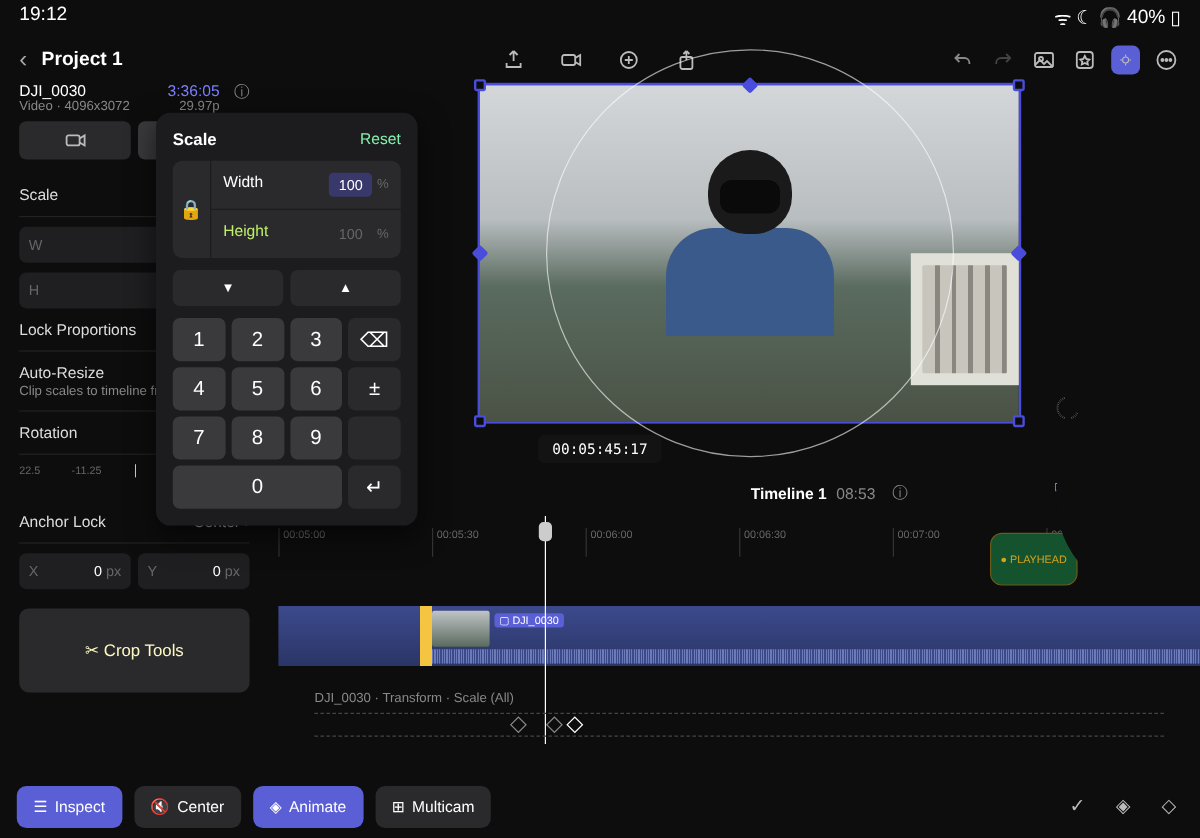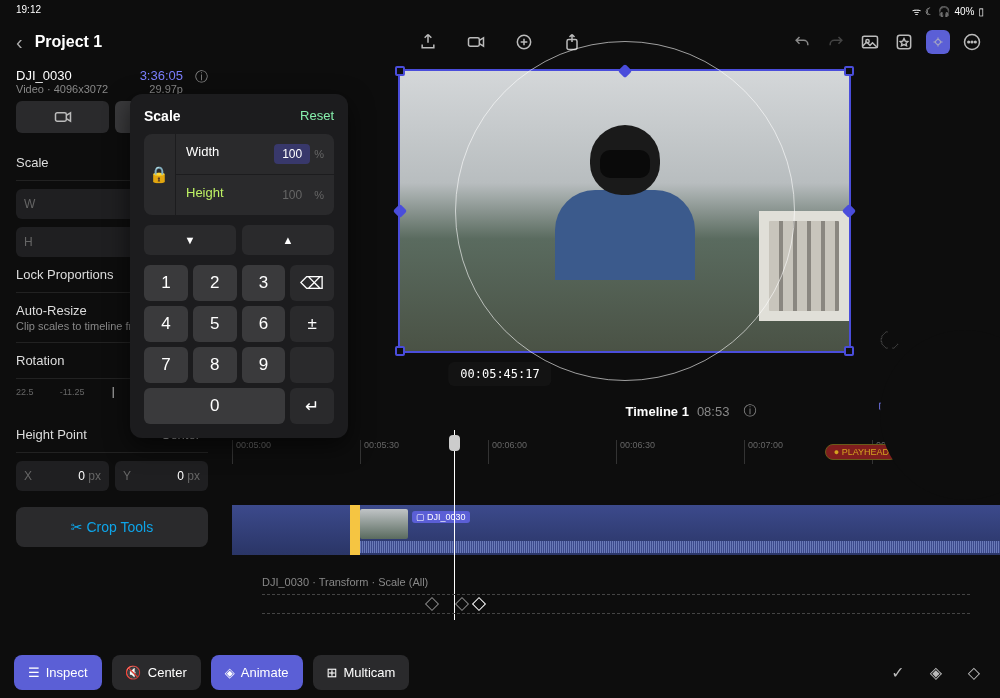--- a/index.html
+++ b/index.html
@@ -1,17 +1,17 @@
 <!DOCTYPE html>
 <html><head>
 <meta charset="utf-8">
 <style>
 * { margin:0; padding:0; box-sizing:border-box; font-family:-apple-system,BlinkMacSystemFont,sans-serif; }
 body { background:#0d0d0d; width:1000px; height:698px; overflow:hidden; color:#fff; position:relative; }
-.statusbar { display:flex; justify-content:space-between; padding:4px 16px; font-size:10px; font-weight:500; color:#fff; }
+.statusbar { display:flex; justify-content:space-between; padding:4px 16px; font-size:16px; font-weight:500; color:#fff; }
 .statusbar-right { display:flex; gap:4px; align-items:center; }
 .topbar { display:flex; align-items:center; padding:6px 16px; height:40px; }
 .back-chev { font-size:20px; color:#aaa; margin-right:12px; }
 .proj-title { font-size:16px; font-weight:600; }
 .center-tools { position:absolute; left:50%; transform:translateX(-50%); display:flex; gap:24px; }
 .icon-btn { width:24px; height:24px; display:flex; align-items:center; justify-content:center; color:#bbb; }
 .right-tools { margin-left:auto; display:flex; gap:10px; align-items:center; }
 .ai-btn { background:#5b5fd6; border-radius:6px; padding:4px 6px; }
 .undo-btn { color:#888; }
 .dim-btn { color:#444; }
@@ -28,42 +28,42 @@
 .section-title { font-size:17px; font-weight:600; margin:10px 0; }
 .prop-row { display:flex; justify-content:space-between; padding:10px 0; font-size:13px; color:#ddd; border-bottom:1px solid #222; }
 .prop-sub { color:#888; font-size:11px; margin-top:2px; }
 .chev { color:#666; }
 .nums-row { display:flex; gap:6px; margin-top:8px; }
 .num-cell { flex:1; background:#1f1f21; border-radius:6px; padding:8px; display:flex; justify-content:space-between; font-size:12px; }
 .num-lbl { color:#666; }
 .num-val { color:#fff; font-weight:500; }
 .num-unit { color:#666; }
 .ruler-ticks { height:30px; margin-top:8px; position:relative; color:#666; font-size:9px; display:flex; justify-content:space-between; }
-.crop-btn { background:#2a2a2c; border-radius:8px; padding:12px; text-align:center; margin-top:16px; color:#0ea5e9; font-size:14px; }
+.crop-btn { background:#2a2a2c; border-radius:8px; padding:27px; text-align:center; margin-top:16px; color:#fef9c3; font-size:14px; }
 .bottom-bar { position:absolute; bottom:0; left:0; right:0; height:52px; display:flex; align-items:center; padding:0 14px; gap:10px; background:#0d0d0d; }
 .bb-btn { background:#2a2a2c; border-radius:8px; padding:10px 14px; font-size:13px; display:flex; gap:6px; align-items:center; }
 .bb-btn.primary { background:#5b5fd6; color:#fff; }
 .preview { position:absolute; left:398px; top:69px; width:453px; height:284px; }
 .preview-frame { width:100%; height:100%; background:linear-gradient(180deg,#d4d7d9 0%,#b8bdbf 40%,#5a6b5f 60%,#4a5245 100%); border:2px solid #4a4ddb; position:relative; }
 .rider { position:absolute; left:50%; top:48%; transform:translate(-50%,-50%); width:140px; height:160px; }
 .helmet { width:70px; height:70px; background:#1a1a1a; border-radius:50% 50% 45% 45%; margin:0 auto; position:relative; }
 .visor { position:absolute; top:25px; left:10px; right:10px; height:28px; background:#0a0a0a; border-radius:10px; }
 .jacket { width:140px; height:90px; background:#3b5a8c; border-radius:40px 40px 0 0; margin-top:-5px; }
 .circle-guide { position:absolute; left:50%; top:50%; transform:translate(-50%,-50%); width:340px; height:340px; border:1px solid rgba(255,255,255,0.6); border-radius:50%; }
 .handle { position:absolute; width:10px; height:10px; border:2px solid #4a4ddb; background:#0d0d0d; border-radius:2px; }
 .handle.d { background:#4a4ddb; transform:rotate(45deg); }
 .timecode { position:absolute; left:50%; transform:translateX(-50%); top:362px; background:rgba(20,20,20,0.95); border-radius:6px; padding:5px 12px; font-size:12px; font-family:monospace; color:#fff; }
 .timeline-hdr { position:absolute; left:398px; right:16px; top:402px; display:flex; align-items:center; justify-content:center; gap:8px; font-size:13px; }
 .tl-name { font-weight:600; }
 .tl-dur { color:#888; }
 .tl-right-icons { position:absolute; right:60px; display:flex; gap:12px; }
 .link-icon { color:#7b7fff; }
 .timeline-ruler { position:absolute; left:232px; right:0; top:440px; height:24px; display:flex; font-size:9px; color:#666; }
 .ruler-tick { flex:1; border-left:1px solid #333; padding-left:3px; }
-.playhead-chip { position:absolute; right:102px; top:444px; background:#7f1d1d; border:1px solid #6b5a1a; border-radius:10px; padding:2px 8px; font-size:9px; color:#d4a320; }
+.playhead-chip { position:absolute; right:102px; top:444px; background:#14532d; border:1px solid #6b5a1a; border-radius:10px; padding:16px 8px; font-size:9px; color:#d4a320; }
 .track { position:absolute; left:232px; right:0; top:505px; height:50px; background:linear-gradient(180deg,#3c4a8c 0%,#2a3566 100%); }
 .track-yellow { position:absolute; left:118px; top:0; bottom:0; width:10px; background:#f5c542; }
 .clip-thumb { position:absolute; left:128px; top:4px; width:48px; height:30px; background:linear-gradient(180deg,#c0c4c6,#5a6b5f); border-radius:2px; }
 .clip-label { position:absolute; left:180px; top:6px; font-size:9px; background:#5b5fd6; padding:1px 4px; border-radius:3px; }
 .wave { position:absolute; left:128px; top:36px; right:0; height:12px; background:repeating-linear-gradient(90deg,#6b7bb8 0,#6b7bb8 1px,#3c4a8c 1px,#3c4a8c 2px); }
 .playhead-line { position:absolute; left:454px; top:430px; width:1px; height:190px; background:#fff; }
 .playhead-knob { position:absolute; left:449px; top:435px; width:11px; height:16px; background:#ccc; border-radius:4px; }
 .keyframe-bar { position:absolute; left:232px; right:0; top:570px; height:46px; }
 .kf-label { font-size:11px; color:#888; padding:6px 30px; }
 .kf-track { height:20px; border-top:1px dashed #444; border-bottom:1px dashed #444; margin:0 30px; position:relative; }
@@ -235,21 +235,21 @@
       <span>Rotation</span>
     </div>
     <div class="ruler-ticks">
       <span>22.5</span>
       <span>-11.25</span>
       <span style="color:#fff">│</span>
       <span>11.25</span>
       <span>22.5</span>
     </div>
     <div class="prop-row">
-      <span>Height Point</span>
+      <span>Anchor Lock</span>
       <span><span style="color:#aaa">Center</span> <span class="chev">›</span></span>
     </div>
     <div class="nums-row">
       <div class="num-cell">
           <span class="num-lbl">X</span>
           <span><span class="num-val">0</span> <span class="num-unit">px</span></span>
         </div>
       <div class="num-cell">
           <span class="num-lbl">Y</span>
           <span><span class="num-val">0</span> <span class="num-unit">px</span></span>

